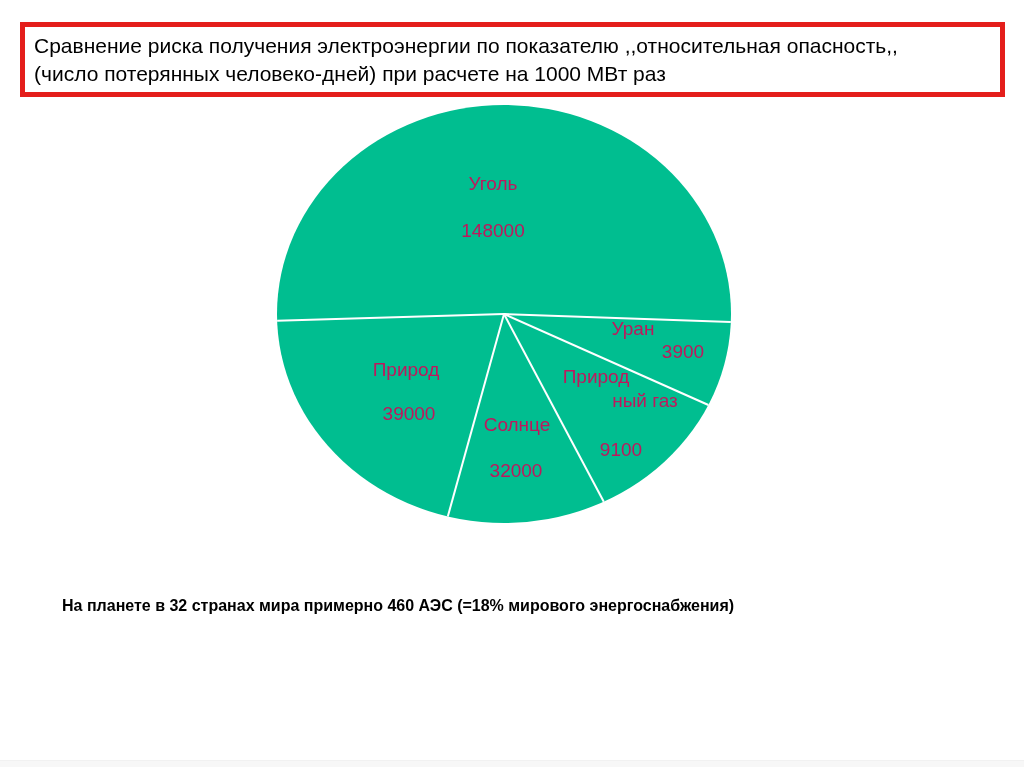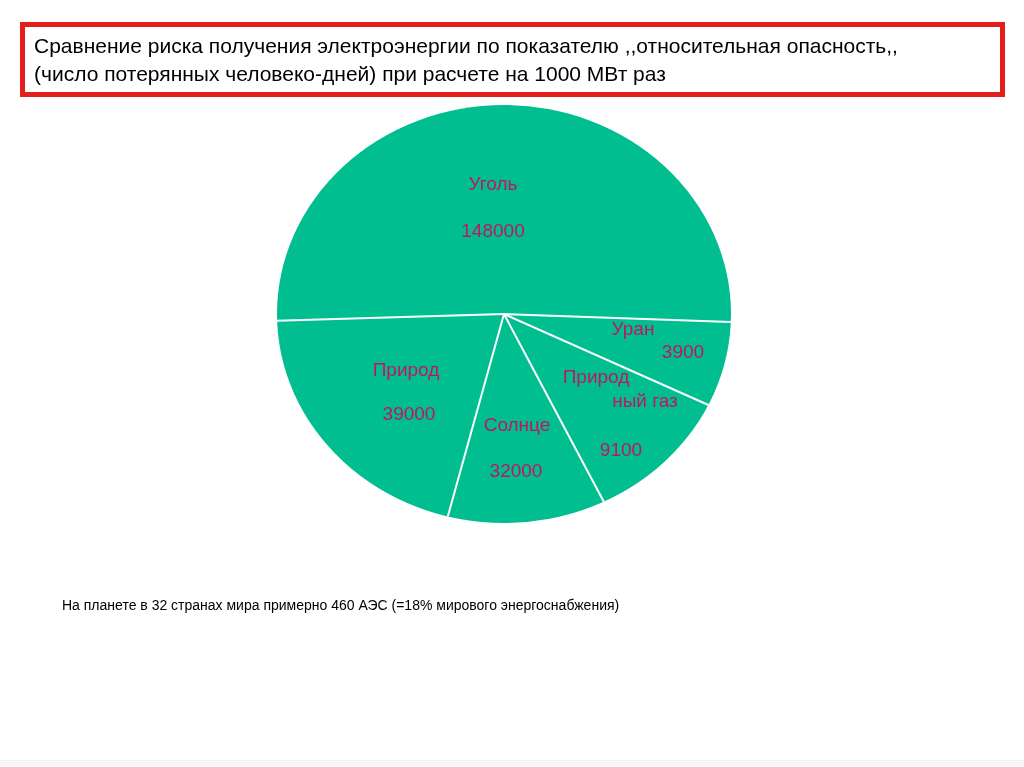--- a/index.html
+++ b/index.html
@@ -36,22 +36,22 @@
     position:absolute;
     transform:translate(-50%,-50%);
     font-size:19px;
     line-height:22px;
     white-space:nowrap;
     color:#be185d;
   }
   .note{
     position:absolute;
     left:62px;top:597px;
-    font-size:14px;
-    font-weight:normal;
+    font-size:16px;
+    font-weight:bold;
     white-space:nowrap;
     color:#000000;
   }
   .bottom-strip{
     position:absolute;
     left:0;bottom:0;
     width:1024px;height:6px;
     background:#f7f7f7;
     border-top:1px solid #f1f1f1;
   }

